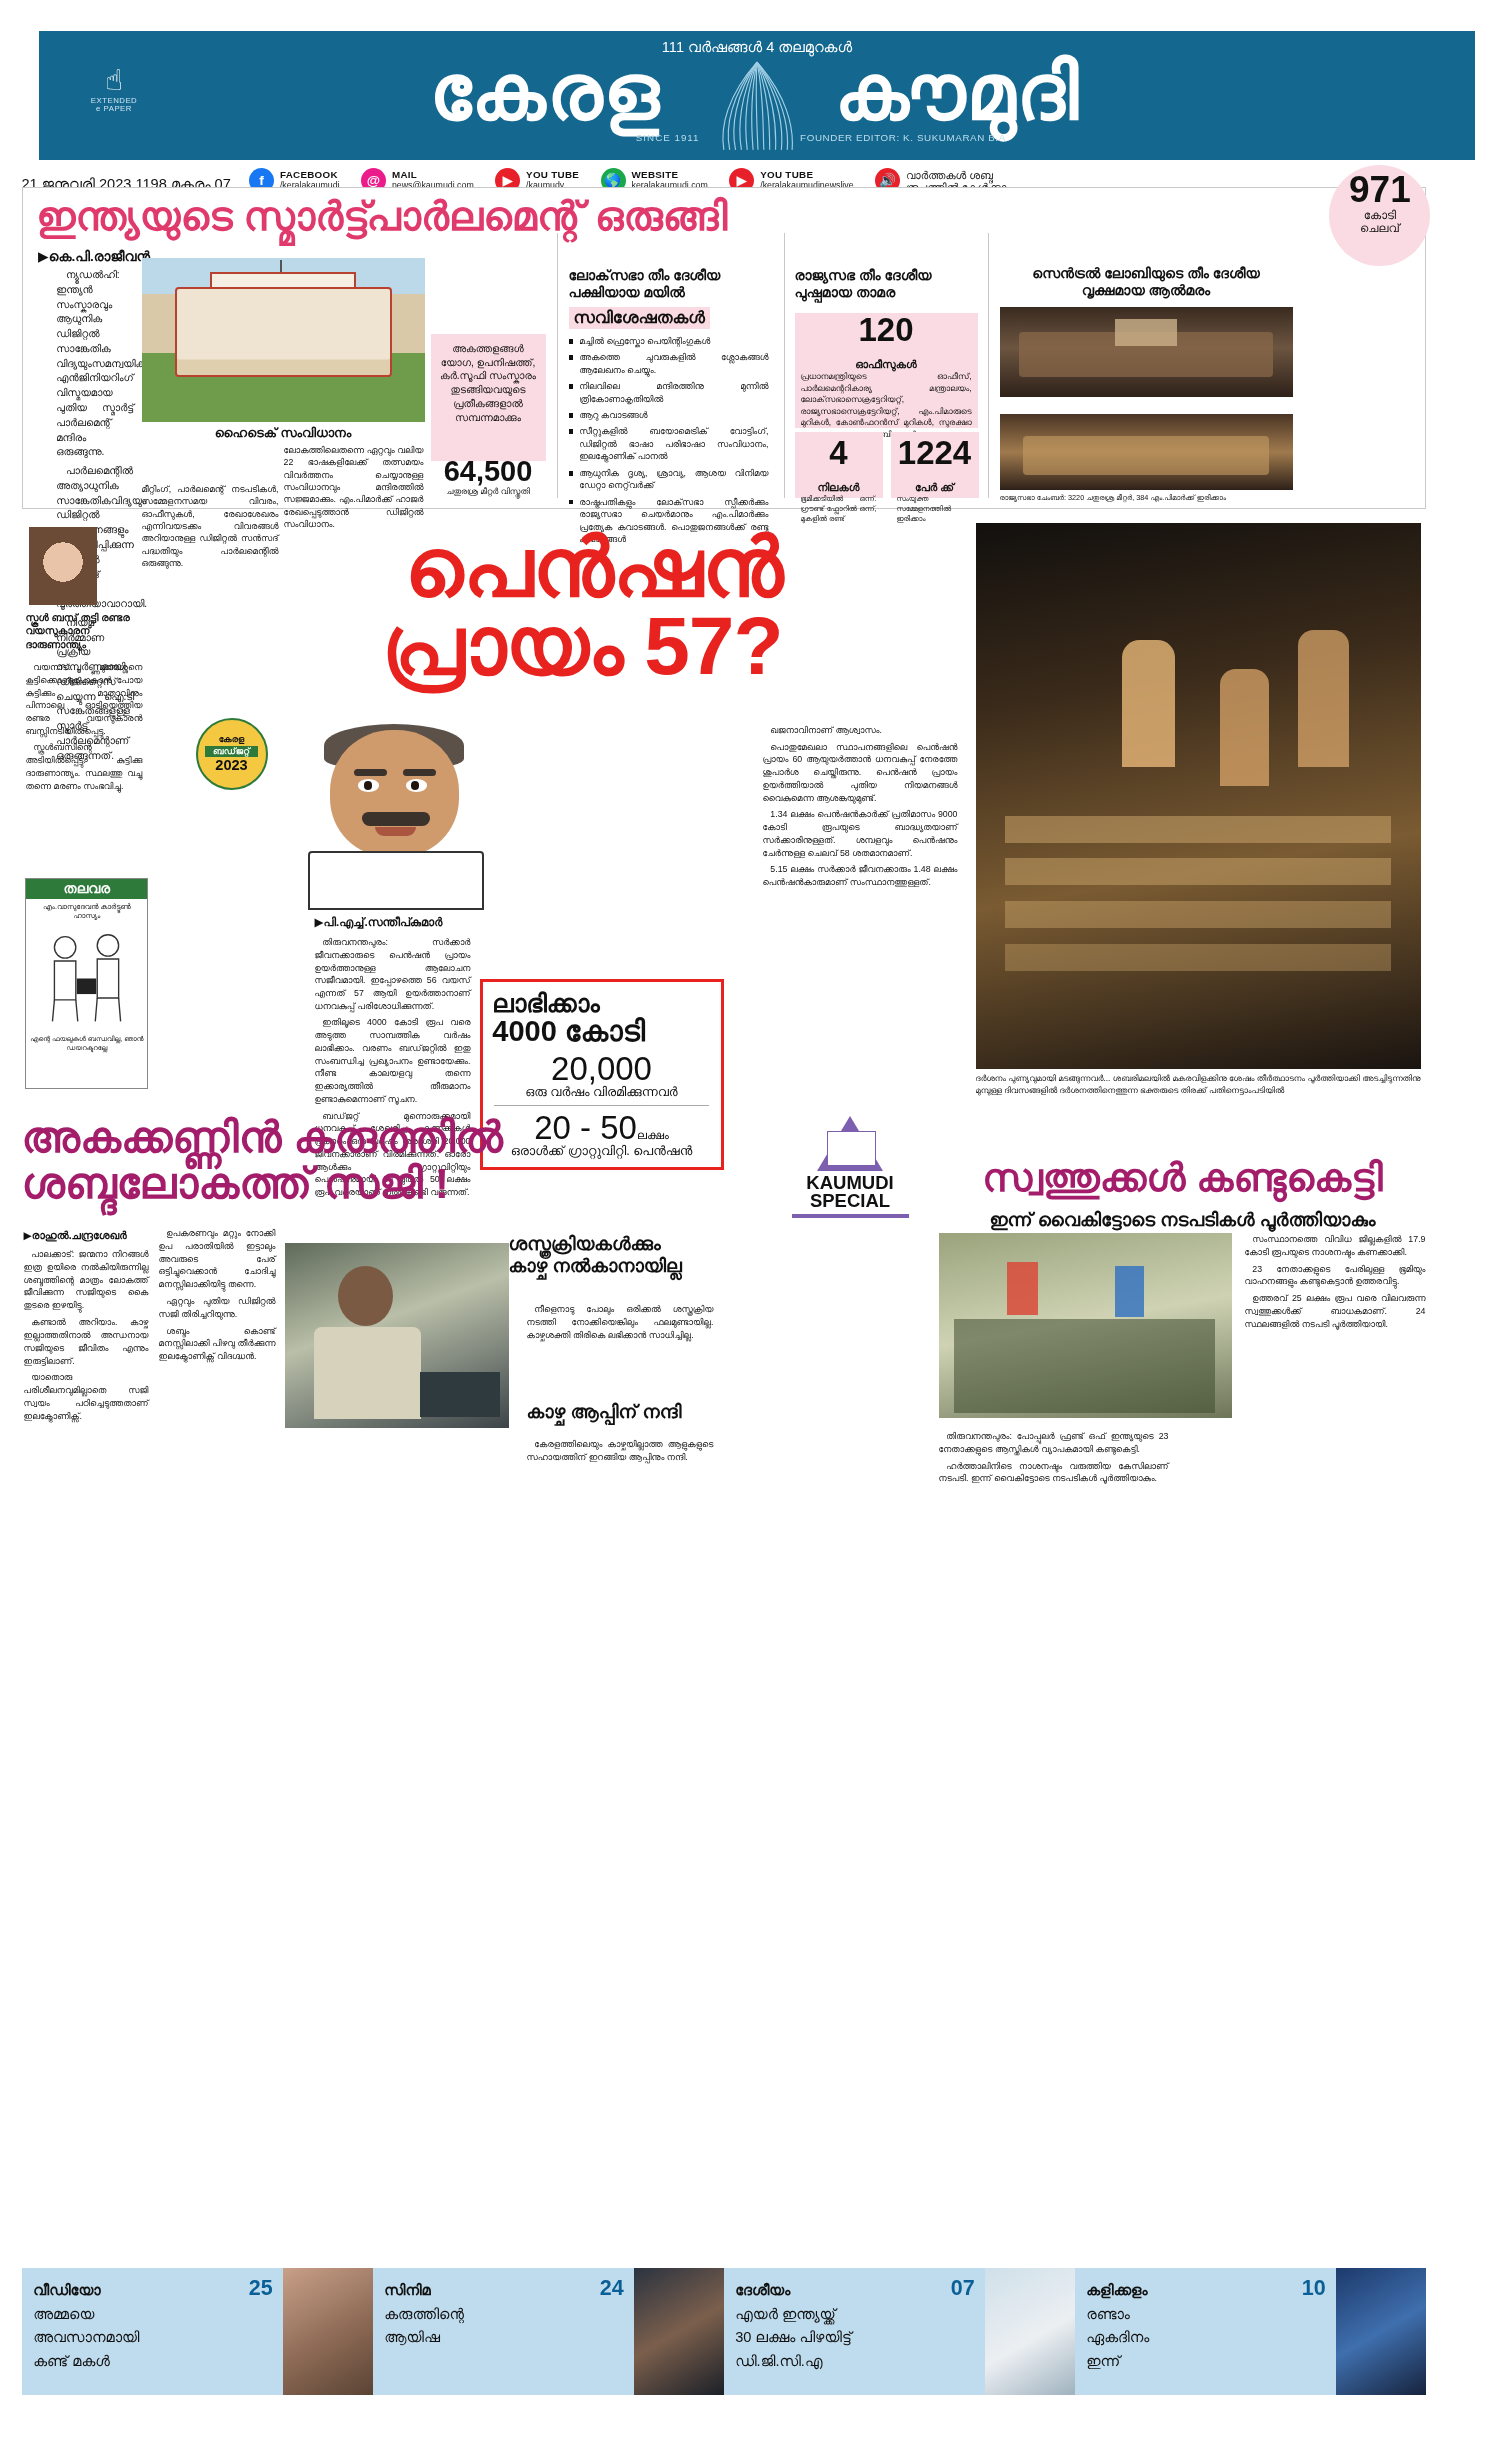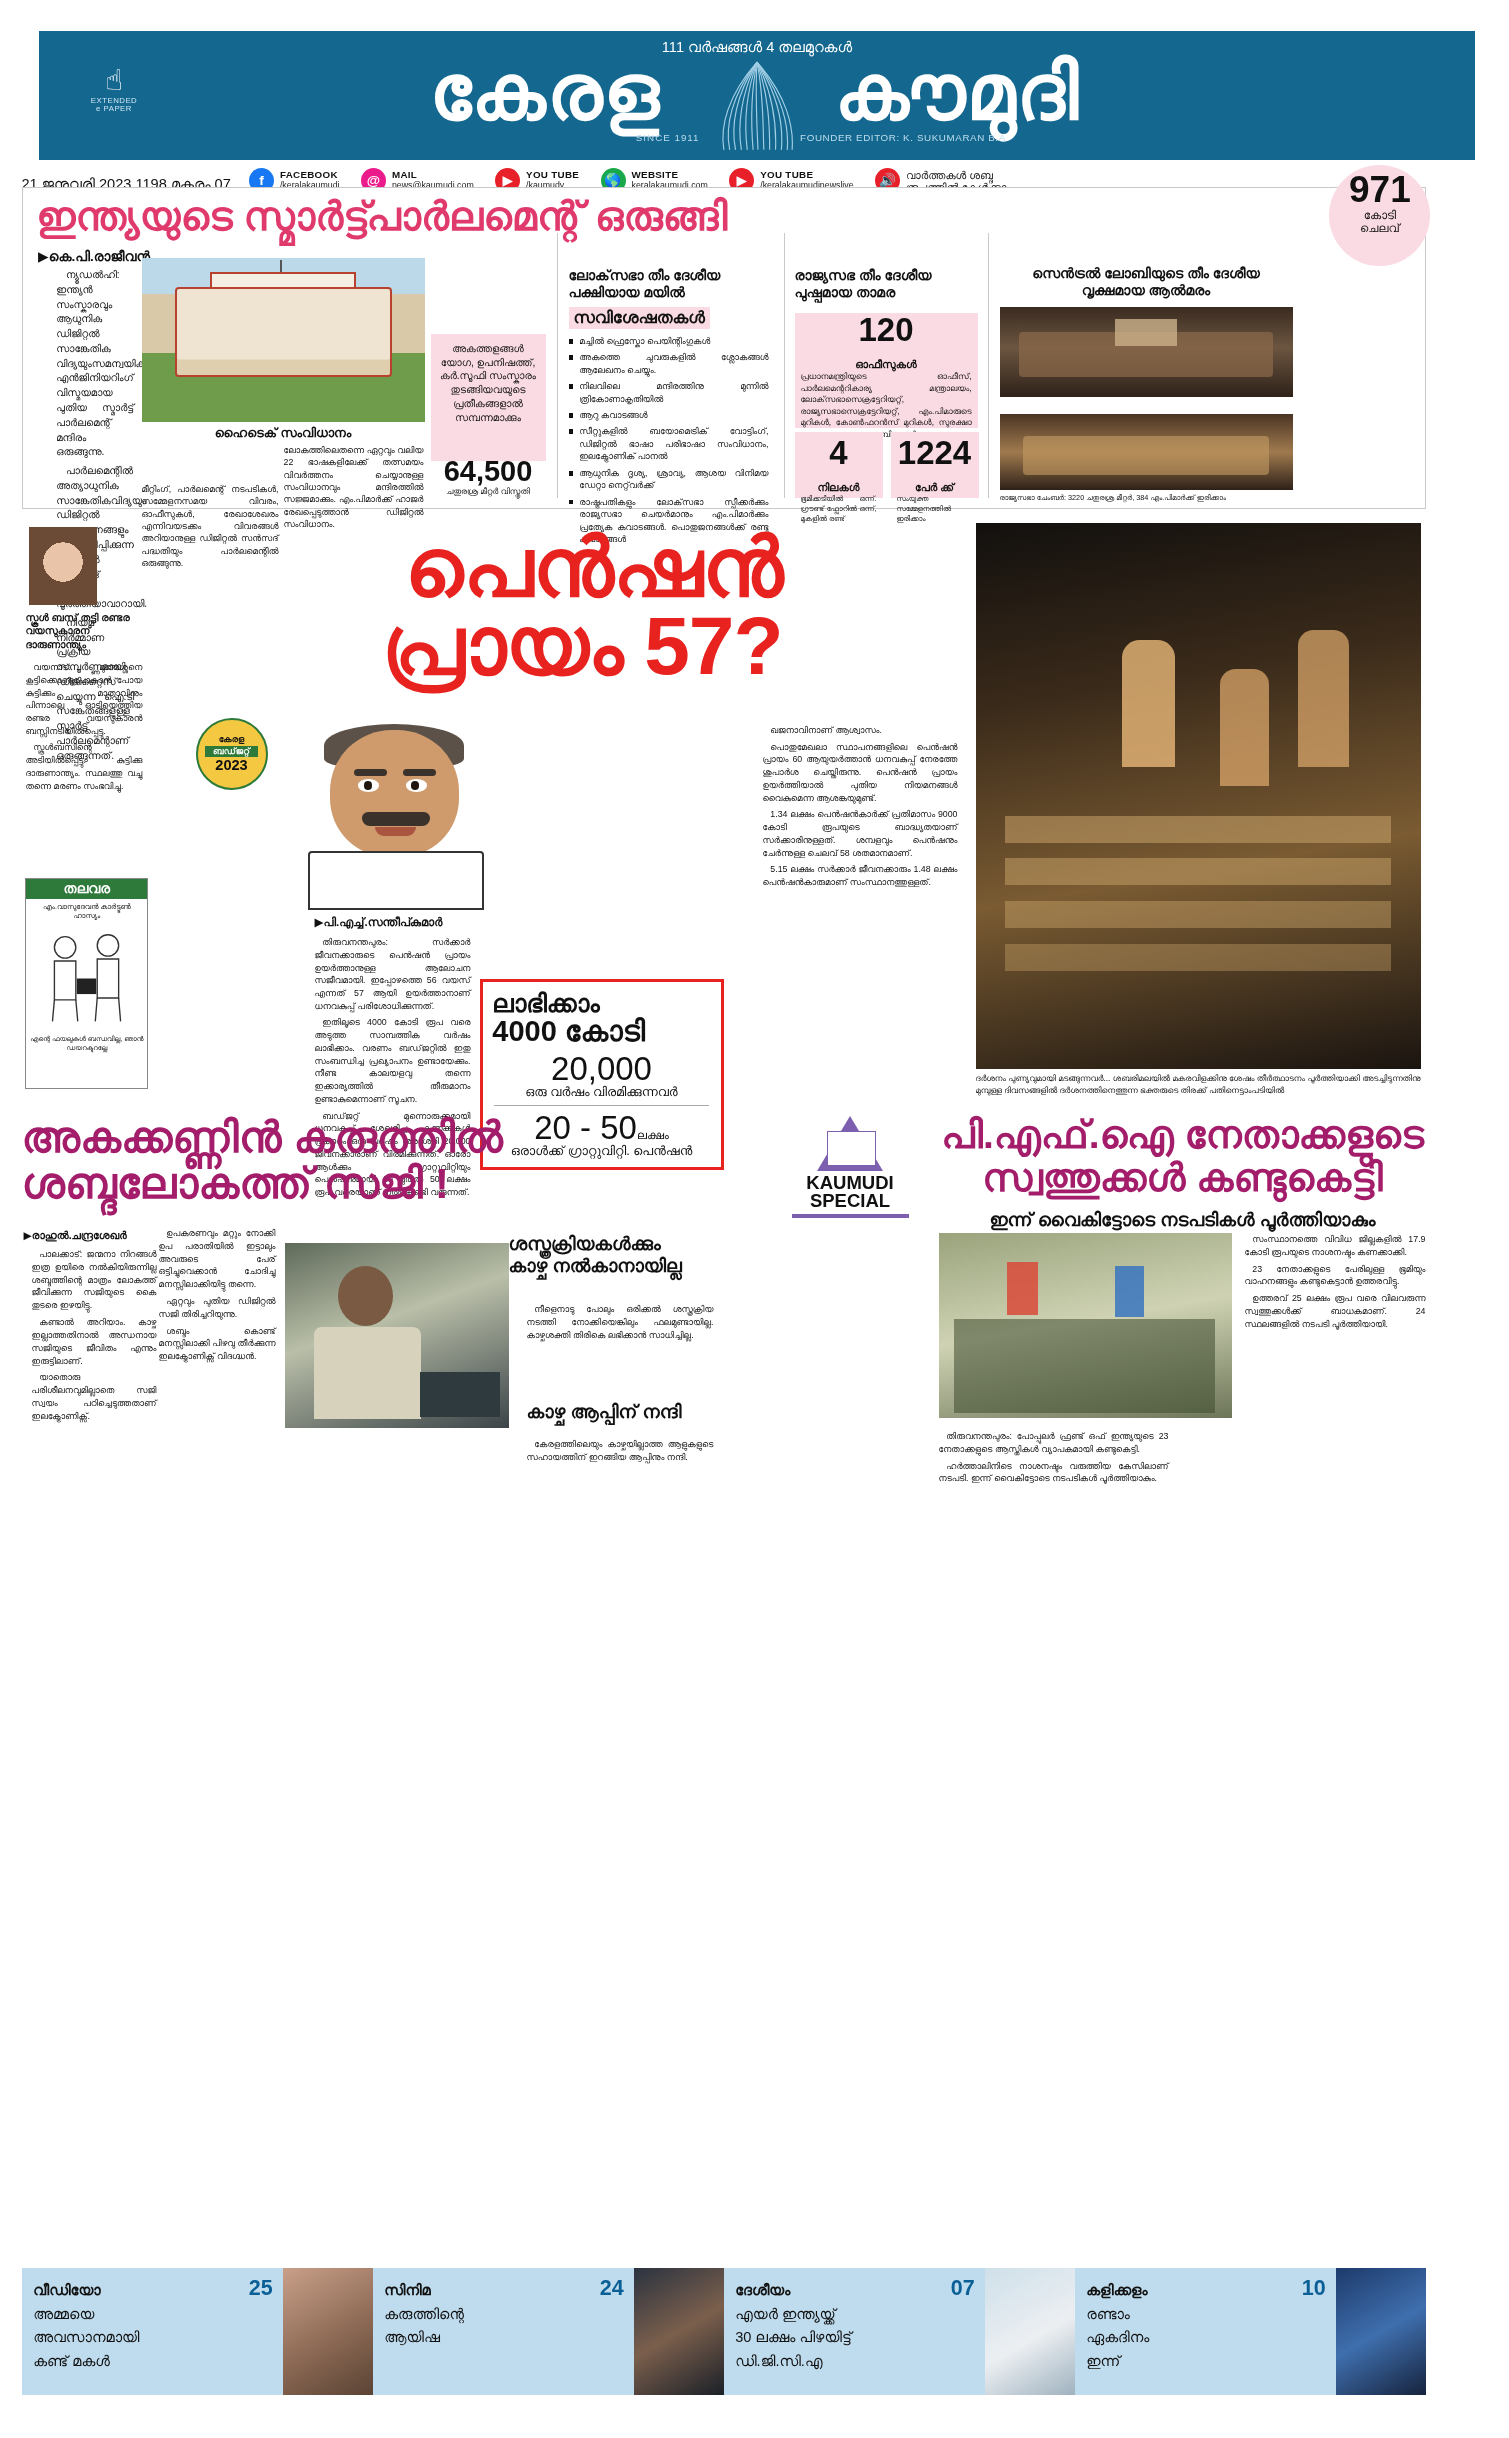--- a/index.html
+++ b/index.html
@@ -544,28 +544,28 @@
     </div>
 
     <div class="kaumudi-special">
       <div class="tri"></div>
       <div class="k1">KAUMUDI</div>
       <div class="k2">SPECIAL</div>
       <div class="bar"></div>
     </div>
 
     <div class="right-head">
-      <span>പി.എഫ്.ഐ നേതാക്കളുടെ</span><br>
+      <br>
       <span>സ്വത്തുക്കൾ കണ്ടുകെട്ടി</span>
     </div>
     <div class="right-sub">ഇന്ന് വൈകിട്ടോടെ നടപടികൾ പൂർത്തിയാകും</div>
 
     <div class="byline3">▶<span>രാഹുൽ.ചന്ദ്രശേഖർ</span></div>
 
-    <div class="lcol" style="left:10px; top:140px; width:125px;">
+    <div class="lcol" style="left:2px; top:140px; width:125px;">
       <p>പാലക്കാട്: ജന്മനാ നിറങ്ങൾ ഇത്ര ഉയിരെ നൽകിയിരുന്നില്ല ശബ്ദത്തിന്റെ മാത്രം ലോകത്ത് ജീവിക്കുന്ന സജിയുടെ കൈ തുടരെ ഇഴയിട്ടു.</p>
       <p>കണ്ടാൽ അറിയാം. കാഴ്ച ഇല്ലാത്തതിനാൽ അന്ധനായ സജിയുടെ ജീവിതം എന്നും ഇരുട്ടിലാണ്.</p>
       <p>യാതൊരു പരിശീലനവുമില്ലാതെ സജി സ്വയം പഠിച്ചെടുത്തതാണ് ഇലക്ട്രോണിക്സ്.</p>
     </div>
     <div class="lcol" style="left:137px; top:119px; width:117px;">
       <p>ഉപകരണവും മറ്റും നോക്കി ഉപ പരാതിയിൽ ഇട്ടാലും അവരുടെ പേര് ഒട്ടിച്ചുവെക്കാൻ ചോദിച്ചു മനസ്സിലാക്കിയിട്ടു തന്നെ.</p>
       <p>ഏറ്റവും പുതിയ ഡിജിറ്റൽ സജി തിരിച്ചറിയുന്നു.</p>
       <p>ശബ്ദം കൊണ്ട് മനസ്സിലാക്കി പിഴവു തീർക്കുന്ന ഇലക്ട്രോണിക്സ് വിദഗ്ദ്ധൻ.</p>
     </div>
 

